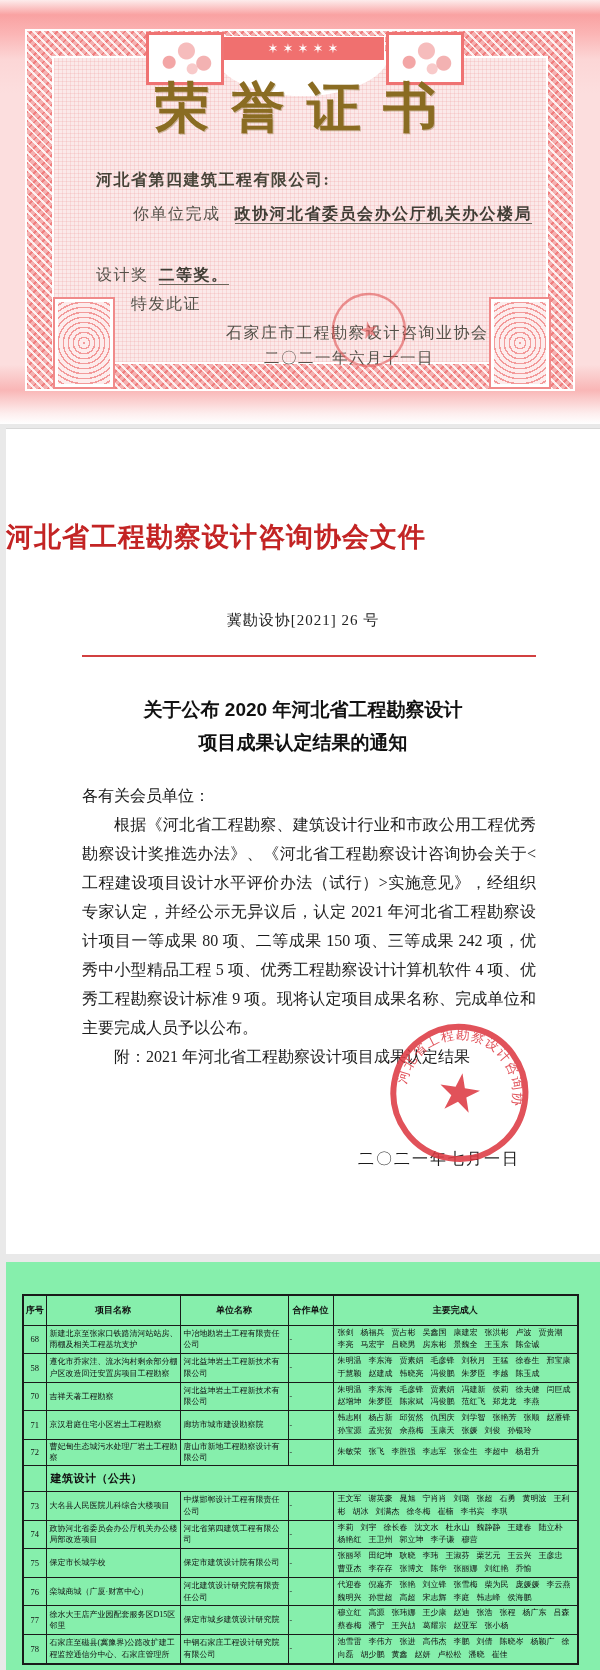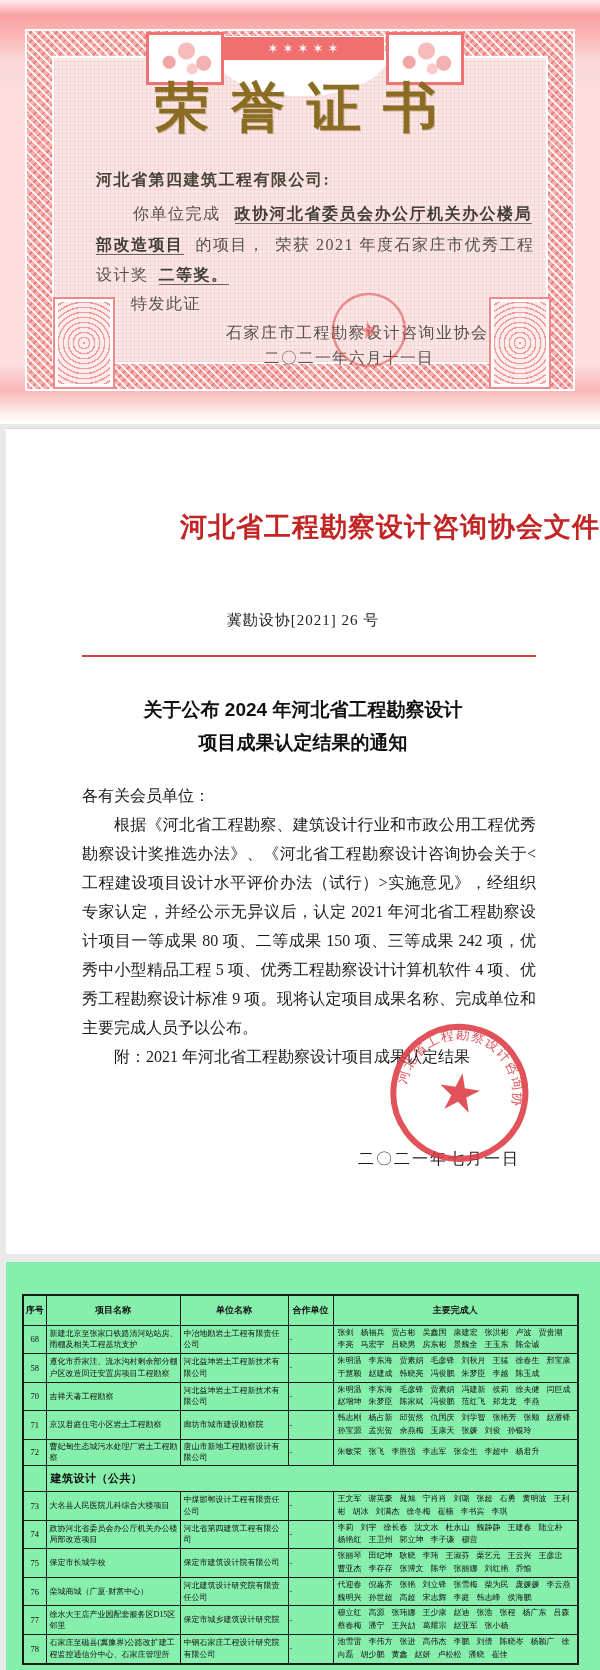--- a/index.html
+++ b/index.html
@@ -80,21 +80,21 @@
   .cert-issuer{left:226px;top:323px;}
   .cert-date{left:264px;top:348px;font-size:15.5px;}
   .cert-seal{position:absolute;left:329px;top:290px;width:80px;height:80px;opacity:.6;transform:rotate(-12deg);}
 
   
   .page-doc{
     position:absolute;left:6px;top:428px;width:594px;height:825px;background:#fff;
     border-top:1px solid #d8d8d8;
   }
   .doc-header-title{
-    position:absolute;left:0;right:0;top:80px;text-align:right;
+    position:absolute;left:0;right:0;top:90px;text-align:left;
     font-family:"Liberation Sans","DejaVu Sans",sans-serif;
     font-weight:bold;font-size:27px;color:#c32424;letter-spacing:1px;white-space:nowrap;
   }
   .doc-number{
     position:absolute;left:0;right:0;top:182px;text-align:center;
     font-size:15px;color:#222;letter-spacing:1px;
   }
   .doc-rule{position:absolute;left:76px;top:226px;width:454px;height:2px;background:#d24040;}
   .doc-subject{
     position:absolute;left:0;right:0;top:264px;text-align:center;
@@ -155,42 +155,39 @@
   <div class="cert-medallion left"></div>
   <div class="cert-medallion right"></div>
 
   <div class="cert-title">荣誉证书</div>
 
   <div class="abs cert-text cert-line2">
     <span>你单位完成</span><b class="u">政协河北省委员会办公厅机关办公楼局</b>
   </div>
 
   <div class="abs cert-text cert-recipient">河北省第四建筑工程有限公司:</div>
-  <div class="abs cert-text cert-line3">
-    <b class="u">部改造项目</b><span class="mid">的项目，</span><span class="rest">荣获 2021 年度石家庄市优秀工程</span>
-  </div>
   <div class="abs cert-text cert-line4">
     <span>设计奖</span><b class="u">二等奖。</b>
   </div>
   <div class="abs cert-text cert-note">特发此证</div>
   <div class="abs cert-text cert-issuer">石家庄市工程勘察设计咨询业协会</div>
   <div class="abs cert-text cert-date">二〇二一年六月十一日</div>
 
   <svg class="cert-seal" viewBox="0 0 80 80">
     <circle cx="40" cy="40" r="36" fill="none" stroke="#e05555" stroke-width="2.5"></circle>
     <polygon fill="#e05555" points="40,31 42,37.5 49,37.5 43.5,41.5 45.5,48 40,44 34.5,48 36.5,41.5 31,37.5 38,37.5"></polygon>
   </svg>
 </div>
 
 <div class="page-doc">
   <div class="doc-header-title">河北省工程勘察设计咨询协会文件</div>
   <div class="doc-number">冀勘设协[2021] 26 号</div>
   <div class="doc-rule"></div>
   <div class="doc-subject">
-    <div>关于公布 2024 年河北省工程勘察设计</div>
+    <div>关于公布 2020 年河北省工程勘察设计</div>
     <div>项目成果认定结果的通知</div>
   </div>
   <div class="doc-body">
     <p class="salutation">各有关会员单位：</p>
     <p>根据《河北省工程勘察、建筑设计行业和市政公用工程优秀勘察设计奖推选办法》、《河北省工程勘察设计咨询协会关于&lt;工程建设项目设计水平评价办法（试行）&gt;实施意见》，经组织专家认定，并经公示无异议后，认定 2021 年河北省工程勘察设计项目一等成果 80 项、二等成果 150 项、三等成果 242 项，优秀中小型精品工程 5 项、优秀工程勘察设计计算机软件 4 项、优秀工程勘察设计标准 9 项。现将认定项目成果名称、完成单位和主要完成人员予以公布。</p>
     <p>附：2021 年河北省工程勘察设计项目成果认定结果</p>
   </div>
   <div class="doc-date">二〇二一年七月一日</div>
 
   <svg class="doc-seal" viewBox="0 0 152 152">

